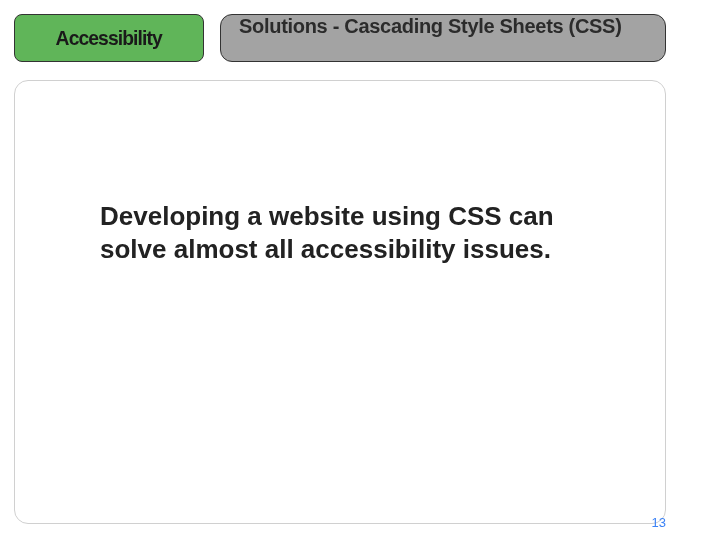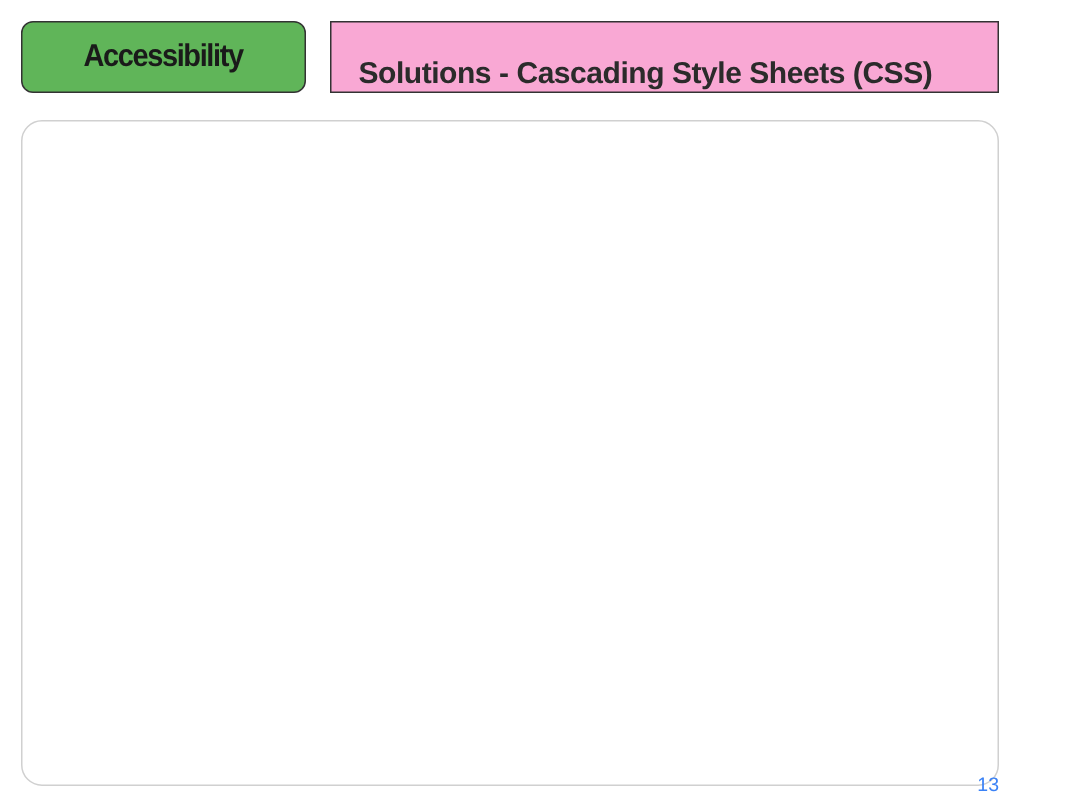--- a/index.html
+++ b/index.html
@@ -42,25 +42,25 @@
   .pill-small span {
     color: #1a1a1a;
     font-weight: 700;
     font-size: 21px;
     letter-spacing: -1px;
     transform: scaleX(0.92);
   }
 
   .pill-large {
     flex: 1 1 auto;
-    background: #f9a8d4;
+    background: #a3a3a3;
     border: 1px solid #333333;
-    border-radius: 0;
+    border-radius: 12px;
     display: flex;
-    align-items: flex-end;
+    align-items: flex-start;
     padding-left: 18px;
     box-sizing: border-box;
   }
   .pill-large span {
     color: #2b2b2b;
     font-weight: 700;
     font-size: 20px;
     letter-spacing: -0.3px;
   }
 
@@ -103,16 +103,17 @@
     <div class="pill-small">
       <span>Accessibility</span>
     </div>
     <div class="pill-large">
       <span>Solutions - Cascading Style Sheets (CSS)</span>
     </div>
   </div>
 
   <div class="content-box"></div>
 
+  <div class="body-text">Developing a website using CSS can solve almost all accessibility issues.</div>
 
   <div class="page-number">13</div>
 
 </div>
 
 </body></html>

